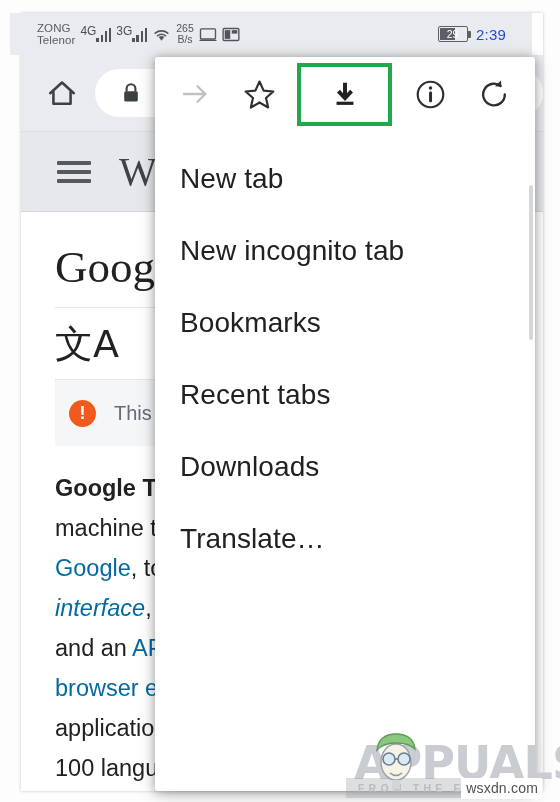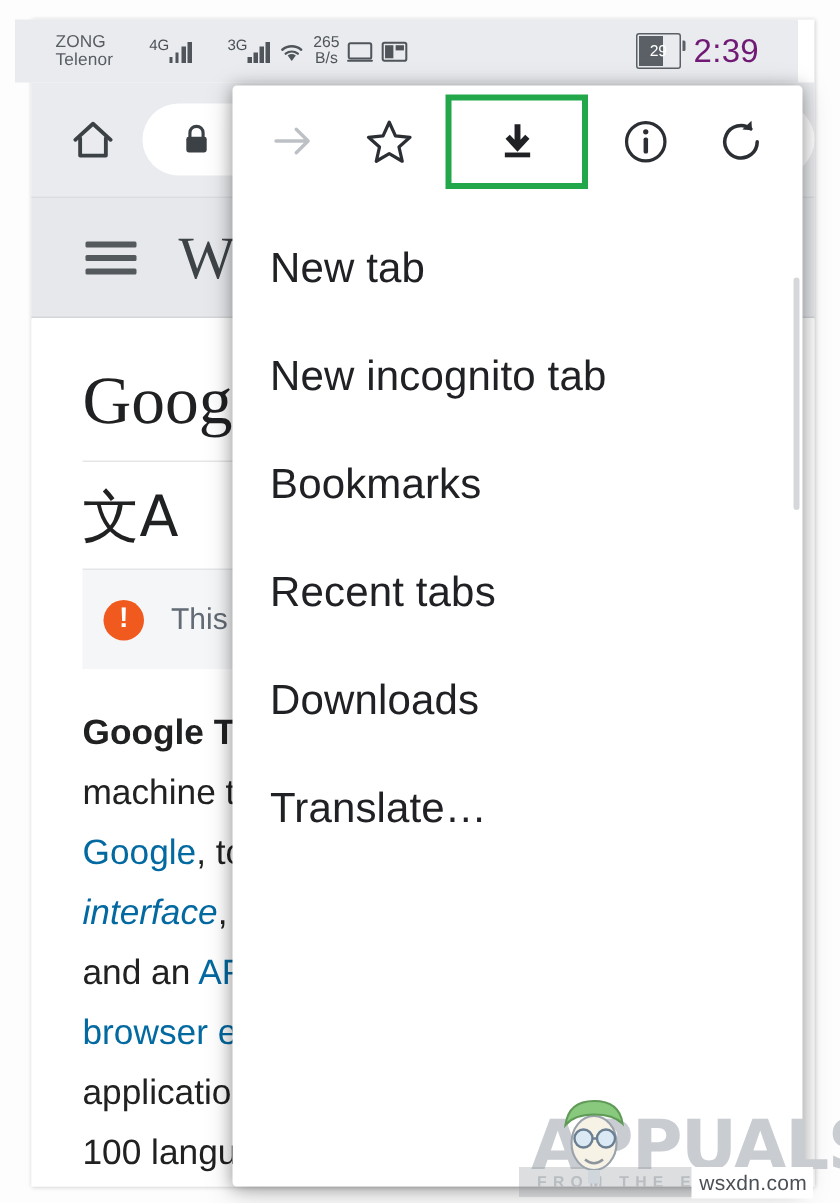--- a/index.html
+++ b/index.html
@@ -57,27 +57,26 @@
     color: #585d63;
     text-align: left;
   }
   .signal-group {
     display: flex;
     align-items: flex-end;
     gap: 1px;
     position: relative;
   }
   .gen-label {
-    font-size: 10px;
+    font-size: 12px;
     line-height: 8px;
     align-self: flex-start;
     margin-bottom: 2px;
     margin-right: -1px;
     color: #4a4f55;
-    margin-left: 19px;
   }
   .bars {
     display: flex;
     align-items: flex-end;
     gap: 1.5px;
     height: 15px;
   }
   .bars i { display: block; width: 2.6px; background: #50555b; }
   .bars i:nth-child(1) { height: 4px; }
   .bars i:nth-child(2) { height: 7px; }
@@ -94,21 +93,21 @@
   .sb-right {
     margin-left: auto;
     margin-right: 26px;
     display: flex;
     align-items: center;
     gap: 8px;
   }
   .battery {
     position: relative;
     width: 30px;
-    height: 24px;
+    height: 16px;
     border: 1.4px solid #5b6067;
     border-radius: 2px;
     display: flex;
     align-items: center;
     justify-content: center;
   }
   .battery::after {
     content: "";
     position: absolute;
     right: -4px;
@@ -126,22 +125,22 @@
   }
   .battery-num {
     position: relative;
     font-size: 10.5px;
     color: #ffffff;
     z-index: 2;
     letter-spacing: -0.2px;
     padding-right: 1px;
   }
   .clock {
-    font-size: 22px;
-    color: #701a75;
+    font-size: 15px;
+    color: #1d4ed8;
     letter-spacing: .2px;
   }
 
   
   .browser-toolbar {
     position: absolute;
     left: 21px;
     top: 55px;
     width: 522px;
     height: 76px;

